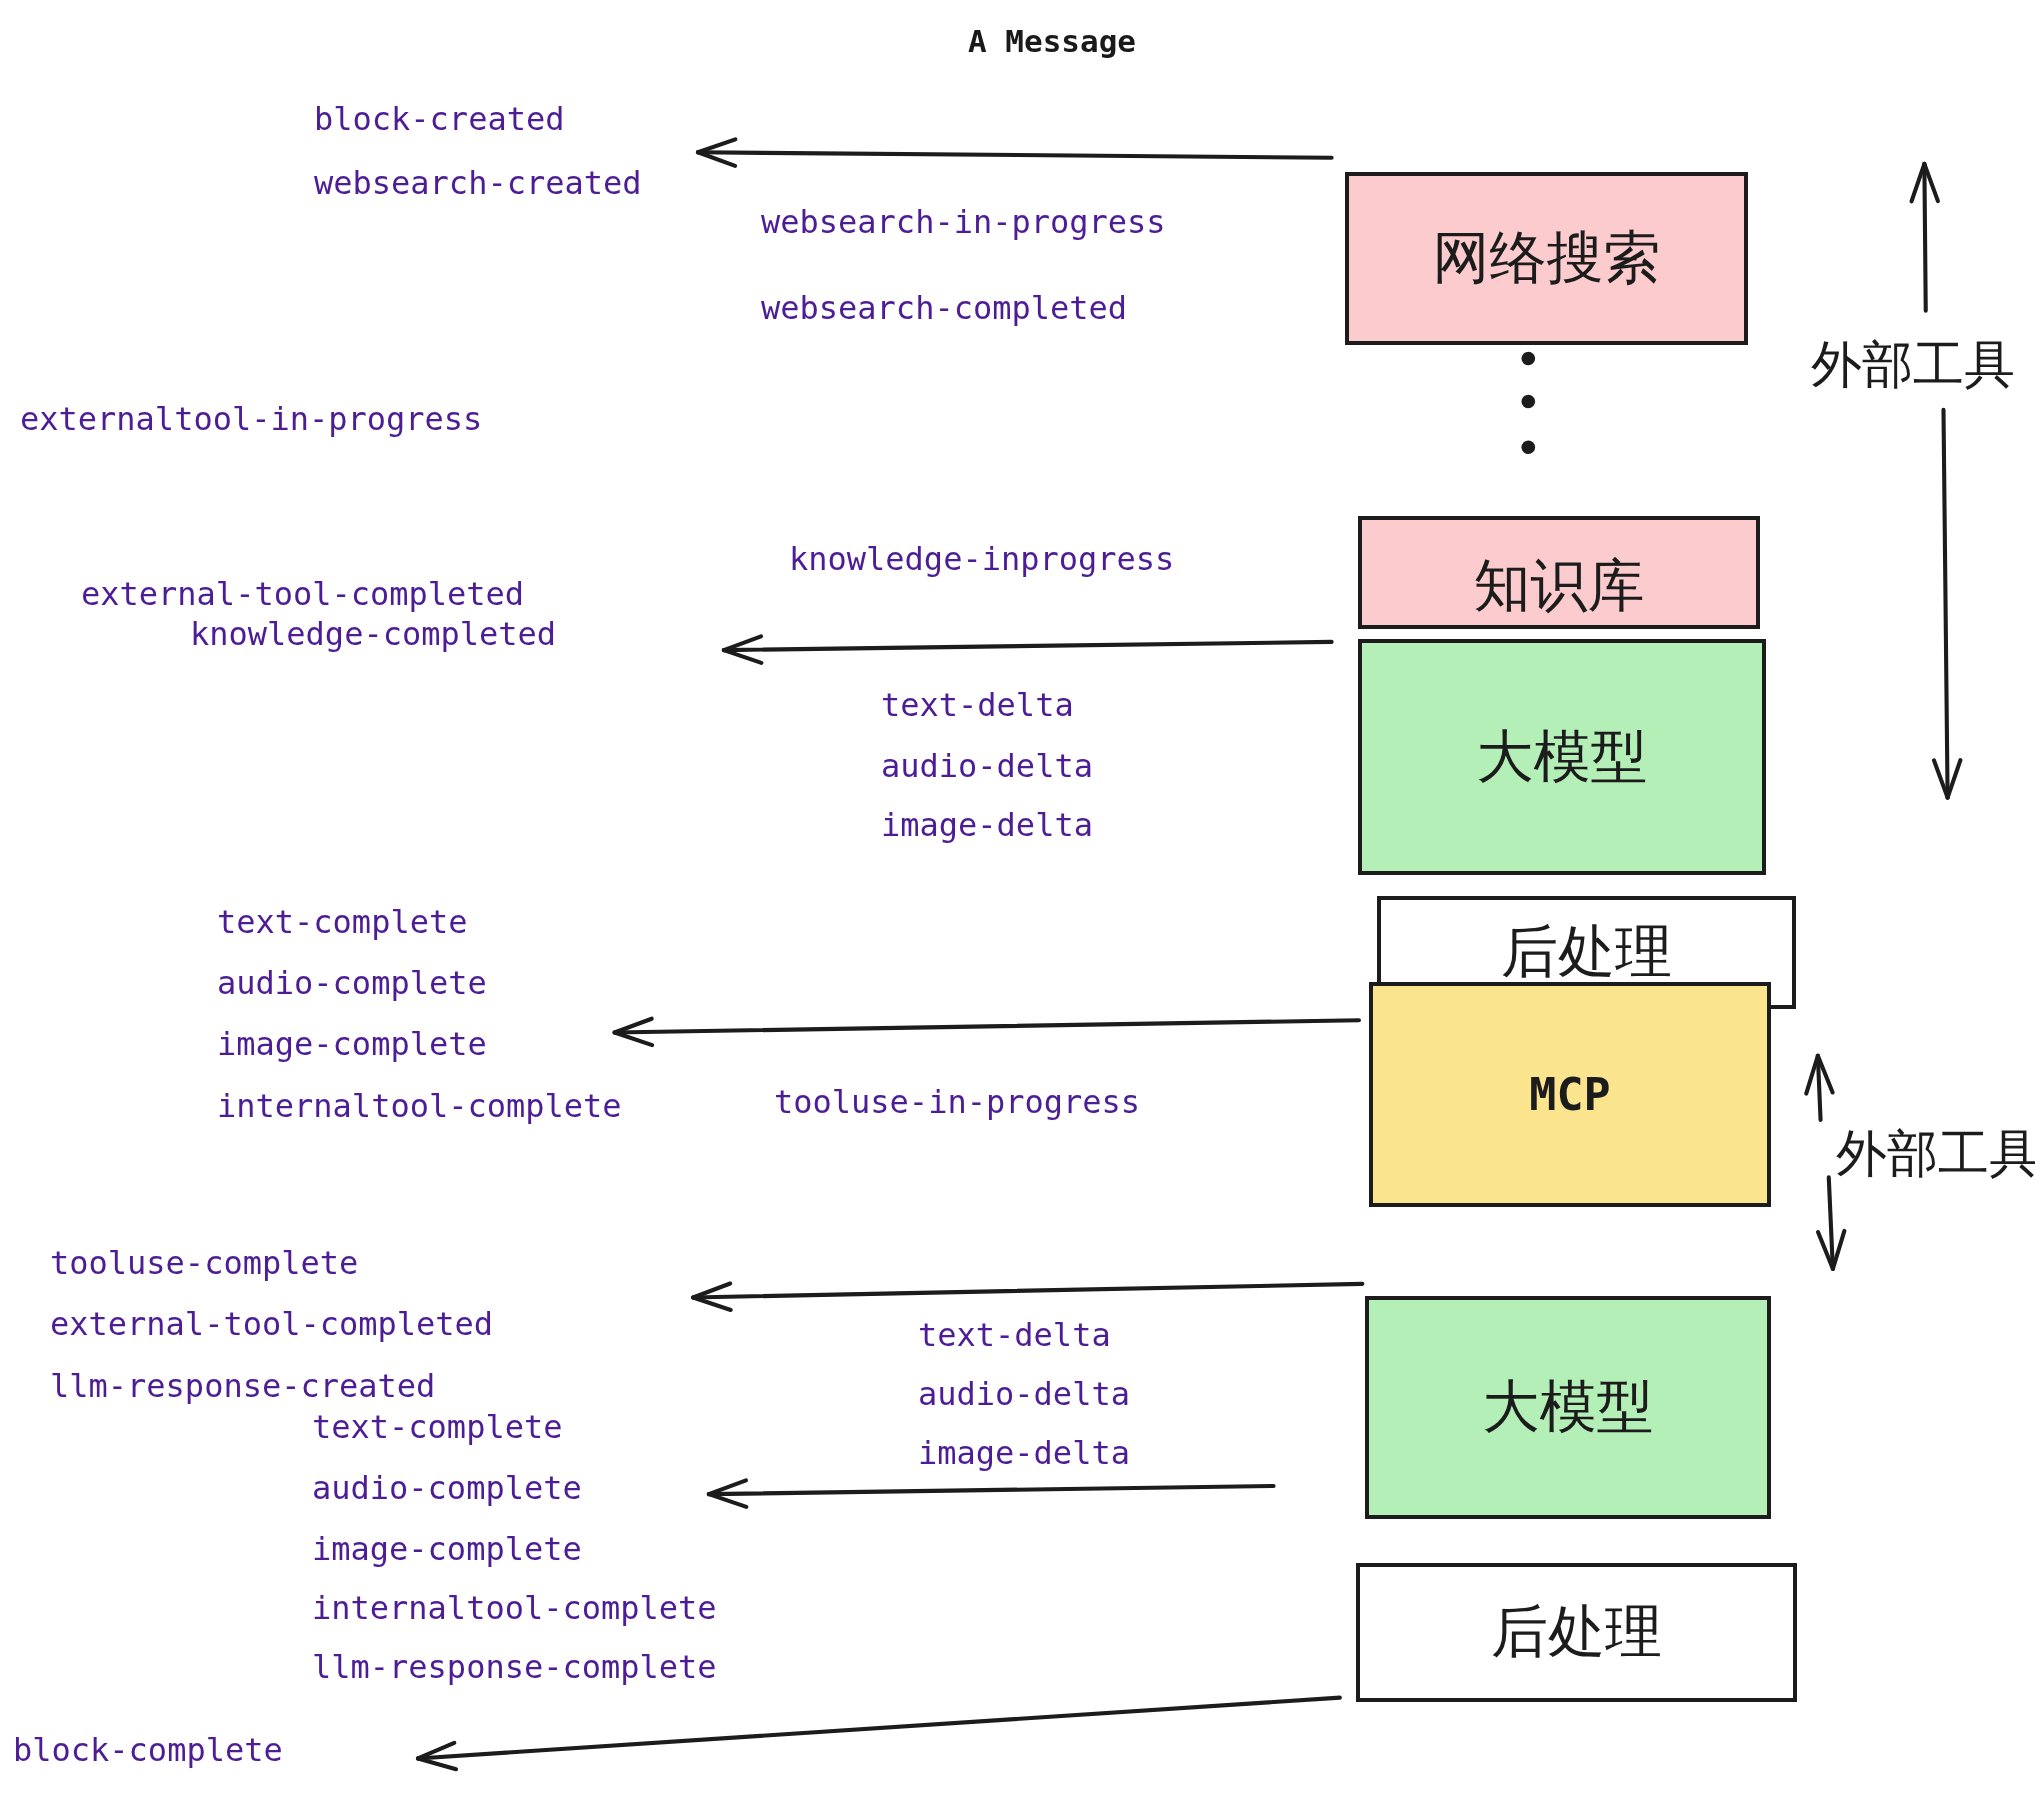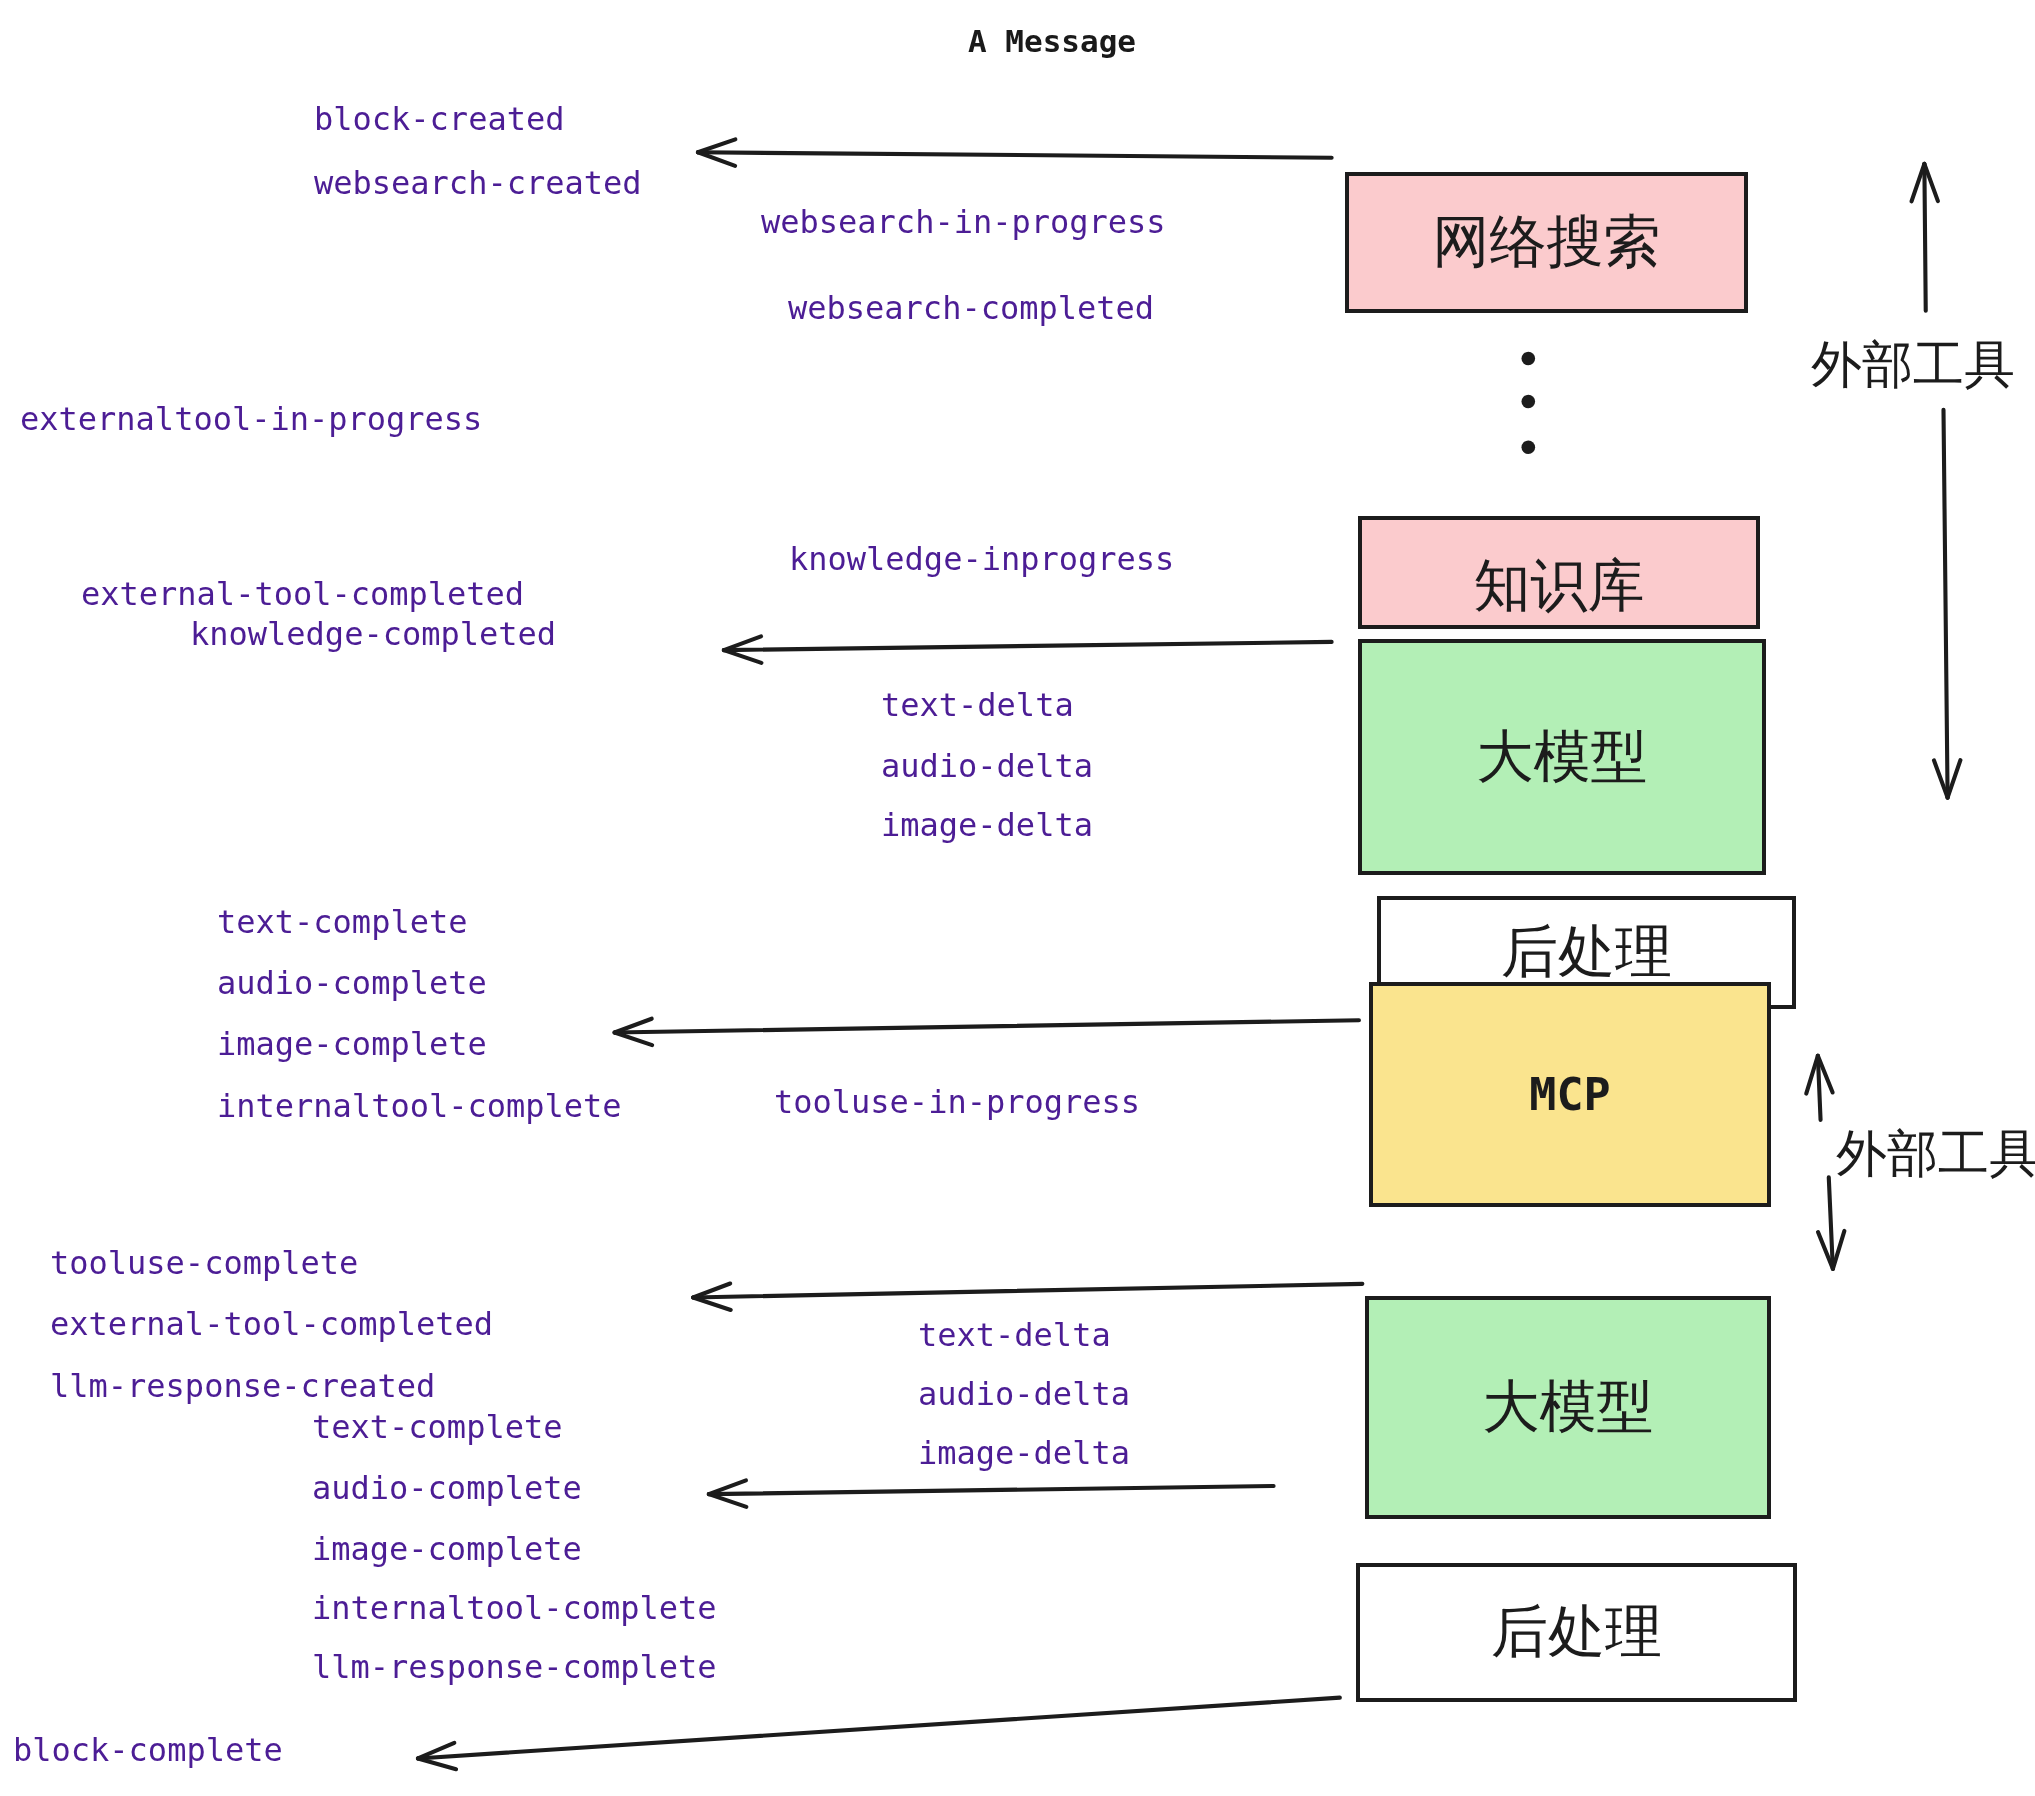--- a/index.html
+++ b/index.html
@@ -71,21 +71,21 @@
         <line x1="2678" y1="1724" x2="2684" y2="1858" stroke="#1c1c1c" stroke-width="6" stroke-linecap="round"></line>
         <line x1="2684" y1="1858" x2="2700.876993528744" y2="1802.5097568086899" stroke="#1c1c1c" stroke-width="6" stroke-linecap="round"></line>
         <line x1="2684" y1="1858" x2="2662.2312119227036" y2="1804.2401649403037" stroke="#1c1c1c" stroke-width="6" stroke-linecap="round"></line>
       </g>
       <circle cx="2238" cy="525" r="10" fill="#1c1c1c"></circle>
       <circle cx="2238" cy="588" r="10" fill="#1c1c1c"></circle>
       <circle cx="2238" cy="655" r="10" fill="#1c1c1c"></circle>
     </svg>
   <div id="title">A Message</div>
   <div id="boxes">
-      <div class="box" style="left: 1345px; top: 172px; width: 403px; height: 141px; background: rgb(251, 203, 205);">
+      <div class="box" style="left: 1345px; top: 172px; width: 403px; height: 173px; background: rgb(251, 203, 205);">
         <span class="box-label">网络搜索</span>
       </div>
       <div class="box" style="left: 1358px; top: 516px; width: 402px; height: 113px; background: rgb(251, 203, 205); align-items: flex-end;">
         <span class="box-label">知识库</span>
       </div>
       <div class="box" style="left: 1358px; top: 639px; width: 408px; height: 236px; background: rgb(179, 239, 182);">
         <span class="box-label">大模型</span>
       </div>
       <div class="box" style="left: 1377px; top: 896px; width: 419px; height: 113px; background: rgb(255, 255, 255);">
         <span class="box-label">后处理</span>
@@ -97,21 +97,21 @@
         <span class="box-label">大模型</span>
       </div>
       <div class="box" style="left: 1356px; top: 1563px; width: 441px; height: 139px; background: rgb(255, 255, 255);">
         <span class="box-label">后处理</span>
       </div>
     </div>
   <div id="events">
       <div class="event" style="left: 314px; top: 102px;">block-created</div>
       <div class="event" style="left: 314px; top: 166px;">websearch-created</div>
       <div class="event" style="left: 761px; top: 205px;">websearch-in-progress</div>
-      <div class="event" style="left: 788px; top: 291px;">websearch-completed</div>
+      <div class="event" style="left: 761px; top: 291px;">websearch-completed</div>
       <div class="event" style="left: 20px; top: 402px;">externaltool-in-progress</div>
       <div class="event" style="left: 789px; top: 542px;">knowledge-inprogress</div>
       <div class="event" style="left: 81px; top: 577px;">external-tool-completed</div>
       <div class="event" style="left: 190px; top: 617px;">knowledge-completed</div>
       <div class="event" style="left: 881px; top: 688px;">text-delta</div>
       <div class="event" style="left: 881px; top: 749px;">audio-delta</div>
       <div class="event" style="left: 881px; top: 808px;">image-delta</div>
       <div class="event" style="left: 217px; top: 905px;">text-complete</div>
       <div class="event" style="left: 217px; top: 966px;">audio-complete</div>
       <div class="event" style="left: 217px; top: 1027px;">image-complete</div>

